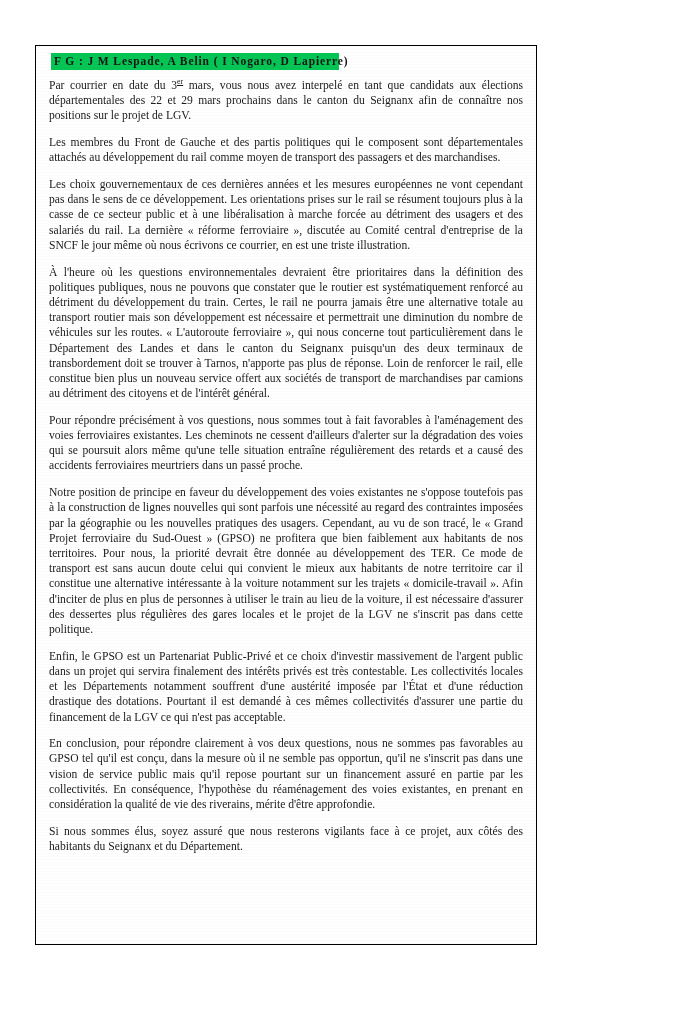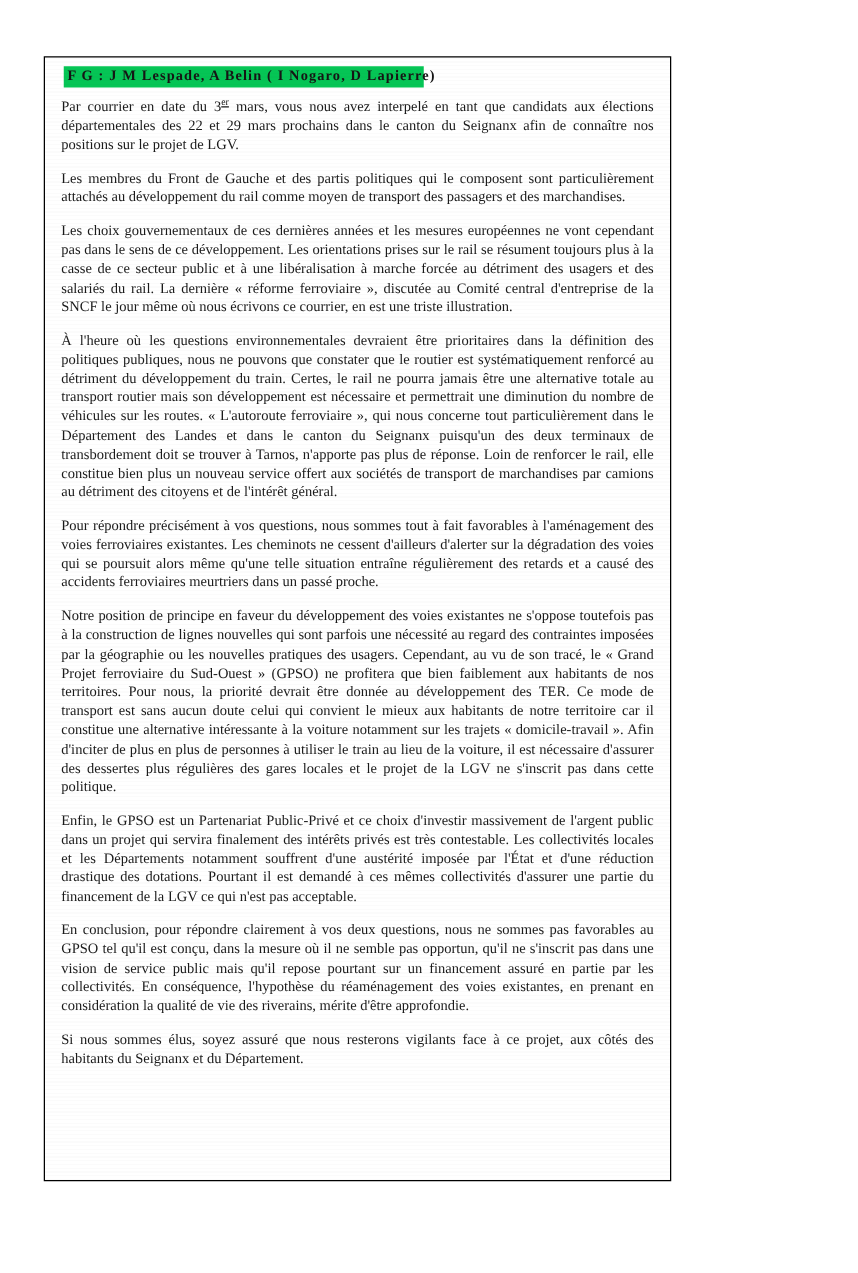--- a/index.html
+++ b/index.html
@@ -84,21 +84,21 @@
 
 <div class="page">
 
   <div class="doc-frame">
     <div class="doc-body">
 
       <div class="hdr">F G :  J M Lespade, A Belin ( I Nogaro, D Lapierre)</div>
 
       <p class="para"><span>Par courrier en date du 3</span><sup>er</sup><span> mars, vous nous avez interpelé en tant que candidats aux élections départementales des 22 et 29 mars prochains dans le canton du Seignanx afin de connaître nos positions sur le projet de LGV.</span></p>
 
-      <p class="para">Les membres du Front de Gauche et des partis politiques qui le composent sont particulièrement attachés au développement du rail comme moyen de transport des passagers et des marchandises.</p>
+      <p class="para">Les membres du Front de Gauche et des partis politiques qui le composent sont départementales attachés au développement du rail comme moyen de transport des passagers et des marchandises.</p>
 
       <p class="para">Les choix gouvernementaux de ces dernières années et les mesures européennes ne vont cependant pas dans le sens de ce développement. Les orientations prises sur le rail se résument toujours plus à la casse de ce secteur public et à une libéralisation à marche forcée au détriment des usagers et des salariés du rail. La dernière « réforme ferroviaire », discutée au Comité central d'entreprise de la SNCF le jour même où nous écrivons ce courrier, en est une triste illustration.</p>
 
       <p class="para">À l'heure où les questions environnementales devraient être prioritaires dans la définition des politiques publiques, nous ne pouvons que constater que le routier est systématiquement renforcé au détriment du développement du train. Certes, le rail ne pourra jamais être une alternative totale au transport routier mais son développement est nécessaire et permettrait une diminution du nombre de véhicules sur les routes. « L'autoroute ferroviaire », qui nous concerne tout particulièrement dans le Département des Landes et dans le canton du Seignanx puisqu'un des deux terminaux de transbordement doit se trouver à Tarnos, n'apporte pas plus de réponse. Loin de renforcer le rail, elle constitue bien plus un nouveau service offert aux sociétés de transport de marchandises par camions au détriment des citoyens et de l'intérêt général.</p>
 
       <p class="para">Pour répondre précisément à vos questions, nous sommes tout à fait favorables à l'aménagement des voies ferroviaires existantes. Les cheminots ne cessent d'ailleurs d'alerter sur la dégradation des voies qui se poursuit alors même qu'une telle situation entraîne régulièrement des retards et a causé des accidents ferroviaires meurtriers dans un passé proche.</p>
 
       <p class="para">Notre position de principe en faveur du développement des voies existantes ne s'oppose toutefois pas à la construction de lignes nouvelles qui sont parfois une nécessité au regard des contraintes imposées par la géographie ou les nouvelles pratiques des usagers. Cependant, au vu de son tracé, le « Grand Projet ferroviaire du Sud-Ouest » (GPSO) ne profitera que bien faiblement aux habitants de nos territoires. Pour nous, la priorité devrait être donnée au développement des TER. Ce mode de transport est sans aucun doute celui qui convient le mieux aux habitants de notre territoire car il constitue une alternative intéressante à la voiture notamment sur les trajets « domicile-travail ». Afin d'inciter de plus en plus de personnes à utiliser le train au lieu de la voiture, il est nécessaire d'assurer des dessertes plus régulières des gares locales et le projet de la LGV ne s'inscrit pas dans cette politique.</p>
 
       <p class="para">Enfin, le GPSO est un Partenariat Public-Privé et ce choix d'investir massivement de l'argent public dans un projet qui servira finalement des intérêts privés est très contestable. Les collectivités locales et les Départements notamment souffrent d'une austérité imposée par l'État et d'une réduction drastique des dotations. Pourtant il est demandé à ces mêmes collectivités d'assurer une partie du financement de la LGV ce qui n'est pas acceptable.</p>

